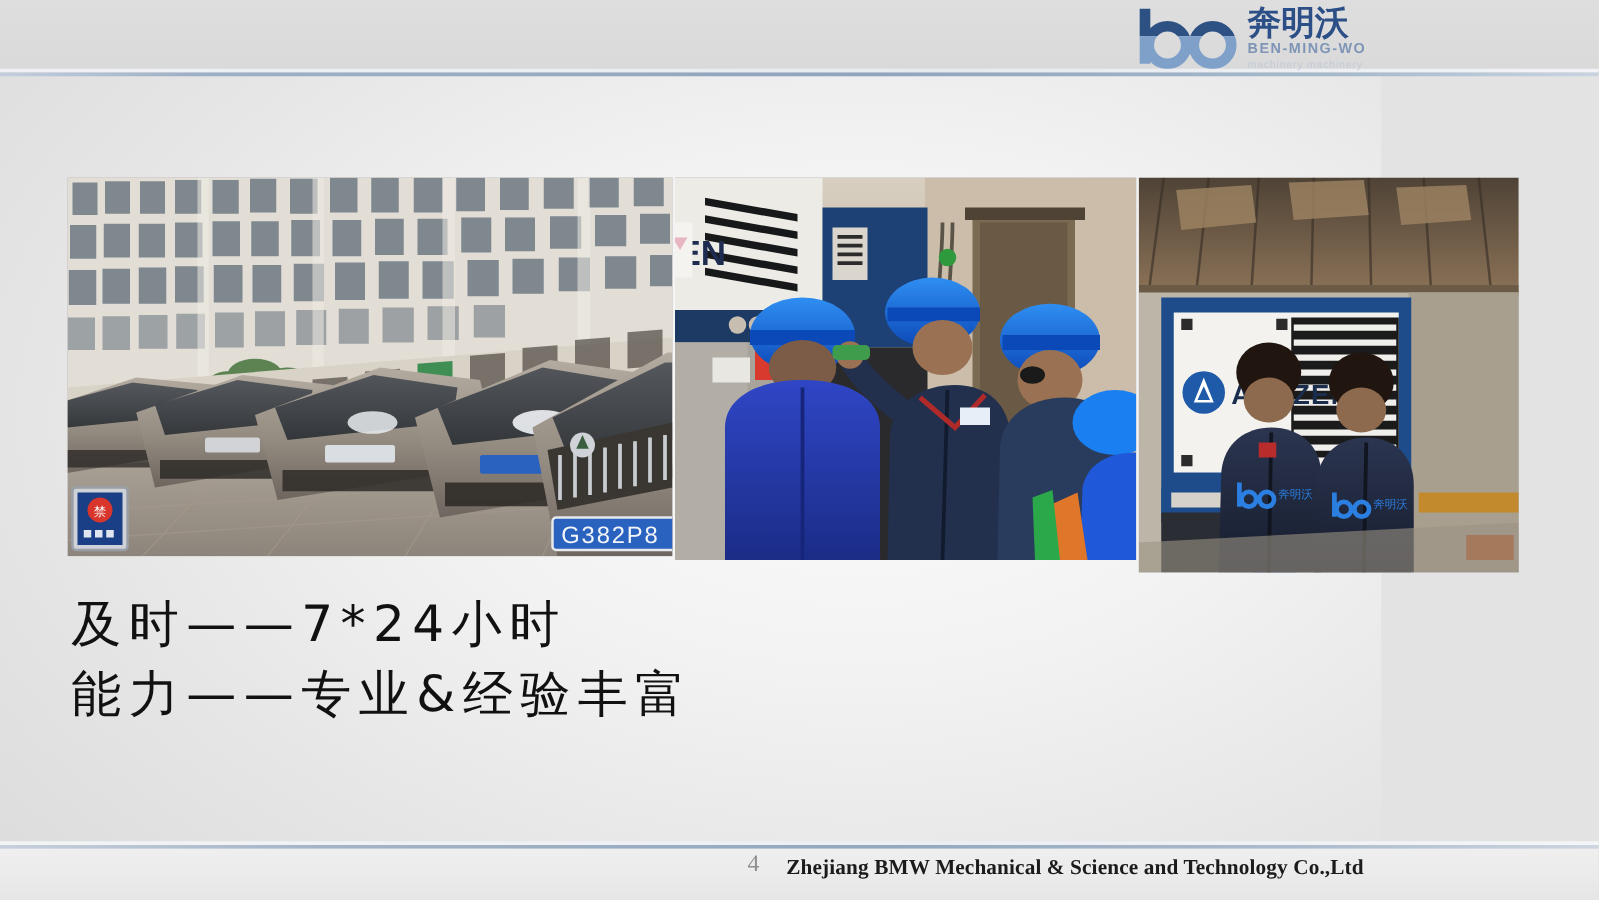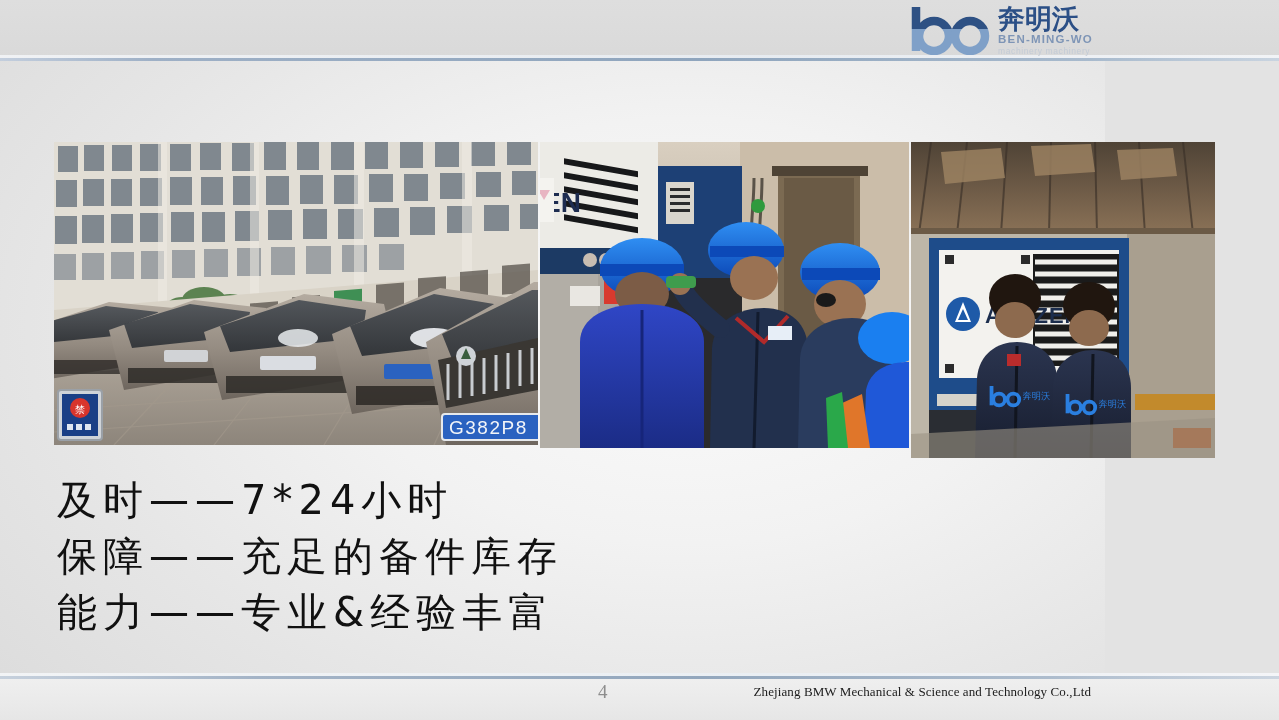--- a/index.html
+++ b/index.html
@@ -92,21 +92,21 @@
     background:linear-gradient(180deg,#efefef 0%, #eaeaea 60%, #e6e6e6 100%);
   }
   .page-num{
     position:absolute;left:598px;top:681px;
     font-family:"Liberation Serif", serif;
     font-size:19px;color:#8d8d8d;
   }
   .footer-text{
     position:absolute;right:14px;top:684px;
     font-family:"Liberation Serif", serif;
-    font-size:13px;font-weight:normal;color:#1b1b1b;
+    font-size:17px;font-weight:bold;color:#1b1b1b;
     letter-spacing:.1px;white-space:nowrap;
   }
 </style>
 </head>
 <body>
 
 <div class="slide">
 
   <div class="header-band"></div>
   <div class="header-rule-hi"></div>
@@ -560,21 +560,20 @@
           </g>
         </g>
 
         <path d="M0 292 L304 276 L304 316 L0 316 Z" fill="#9b9284" opacity=".6"></path>
       </svg>
     </div>
   </div>
 
   <div class="lines">
     <div class="line">及时——7*24小时</div>
-    <div class="line">保障——充足的备件库存</div>
     <div class="line">能力——专业&amp;经验丰富</div>
   </div>
 
   <div class="footer-rule-hi"></div>
   <div class="footer-rule"></div>
   <div class="footer-band"></div>
   <div class="page-num">4</div>
   <div class="footer-text">Zhejiang BMW Mechanical &amp; Science and Technology Co.,Ltd</div>
 
 </div>

